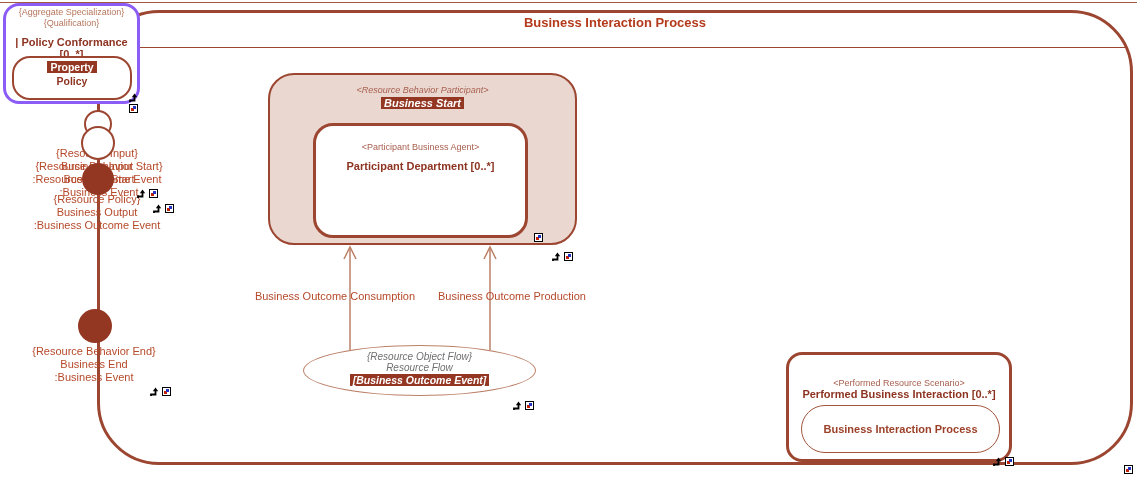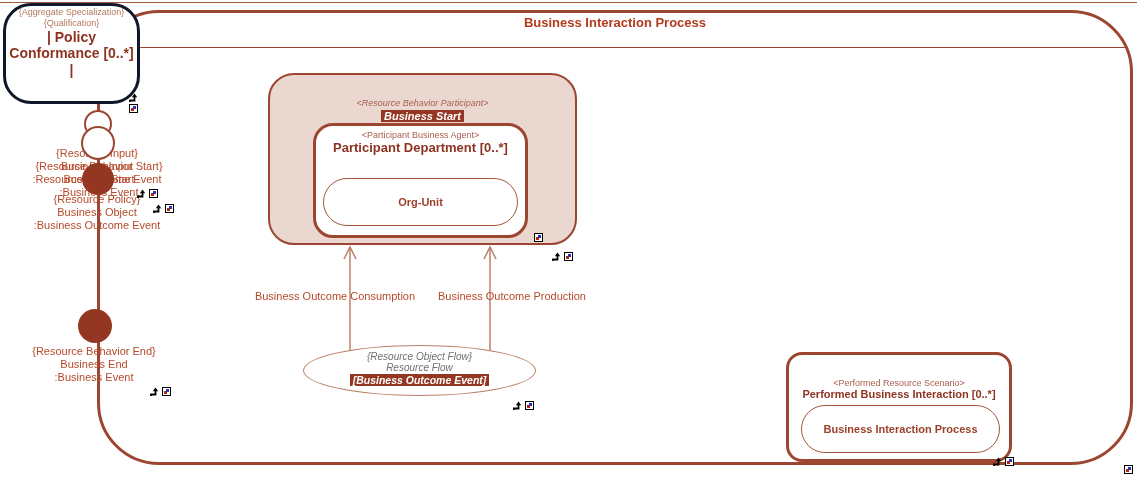--- a/index.html
+++ b/index.html
@@ -15,23 +15,23 @@
   .frame-top { left:0; top:2px; width:1137px; height:0; border-top:1px solid #a35a41; z-index:0; }
 
   
   .big-box { left:97px; top:10px; width:1036px; height:455px; border:3px solid #9c4631; border-radius:62px; z-index:1; }
   .big-sep { position:absolute; left:4px; right:4px; top:34px; border-top:1px solid #9c4631; }
   .big-title { left:97px; top:13px; width:1036px; z-index:2; }
   .stereo-lg { font-size:10px; color:#a8604f; }
   .title-lg { font-size:13px; color:#b43a1c; margin-top:2px; }
 
   
-  .policy-box { left:3px; top:3px; width:137px; height:101px; background:#fff; border:3px solid #0f172a; border-radius:28px; z-index:3; }
+  .policy-box { left:3px; top:3px; width:137px; height:101px; background:#fff; border:3px solid #8b5cf6; border-radius:16px; z-index:3; }
   .policy-s { font-size:9px; color:#b5765c; margin-top:1px; }
-  .policy-t { font-size:14px; color:#8d3321; margin-top:1px; }
+  .policy-t { font-size:11px; color:#8d3321; margin-top:8px; }
   .policy-inner { left:12px; top:56px; width:120px; height:44px; background:#fff; border:2px solid #9c4631; border-radius:18px; z-index:3; }
   .hl { display:inline-block; background:#943722; color:#fff; padding:0 3px; }
   .policy-hl { font-size:10.5px; margin-top:3px; }
   .policy-n { font-size:10.5px; color:#8d3321; margin-top:2px; }
 
   
   .circ { border-radius:50%; z-index:4; }
   .circ.open { background:#fff; border:2px solid #9c4631; }
   .circ.fill { background:#943722; }
   .c1 { left:84px; top:110px; width:28px; height:28px; }
@@ -41,26 +41,26 @@
 
   
   .pt3 { font-size:11px; line-height:13px; color:#b5492a; z-index:3; }
   .pt-input  { left:14px; top:147px; width:166px; }
   .pt-start  { left:14px; top:160px; width:170px; }
   .pt-output { left:14px; top:193px; width:166px; }
   .pt-end    { left:12px; top:345px; width:164px; }
 
   
   .participant-box { left:268px; top:73px; width:309px; height:172px; background:#e9d7d0; border:2.5px solid #9c4631; border-radius:26px; z-index:2; }
-  .p-stereo { font-size:9px; color:#a8604f; padding-top:23px; }
+  .p-stereo { font-size:9px; color:#a8604f; padding-top:10px; }
   .p-title { font-size:11px; color:#8d3321; margin-top:2px; }
   .p-hl { font-size:11px; margin-top:2px; }
   .dept-box { left:313px; top:123px; width:215px; height:115px; background:#fff; border:3px solid #9c4631; border-radius:20px; z-index:2; }
-  .d-stereo { font-size:9px; color:#a8604f; padding-top:4px; }
-  .d-title { font-size:13px; color:#8d3321; }
+  .d-stereo { font-size:9px; color:#a8604f; padding-top:16px; }
+  .d-title { font-size:11px; color:#8d3321; margin-top:8px; }
   .org-capsule { left:323px; top:178px; width:195px; height:48px; background:#fff; border:1.5px solid #a3563c; border-radius:24px; z-index:2;
                  display:flex; align-items:center; justify-content:center; font-size:11px; font-weight:bold; color:#9c4129; }
 
   
   .flow-label { font-size:11px; color:#b5492a; z-index:3; }
   .fl-cons { left:235px; top:290px; width:200px; }
   .fl-prod { left:412px; top:290px; width:200px; }
   .arrow-layer { left:0; top:0; z-index:2; pointer-events:none; }
 
   
@@ -106,41 +106,45 @@
       <path d="M484 259 L490 247 L496 259"></path>
     </g>
   </svg>
 
   <div class="abs policy-box ctr">
     <div class="policy-s">{Aggregate Specialization}</div>
     <div class="policy-s">{Qualification}</div>
     <div class="policy-t b">| Policy Conformance [0..*]</div>
     <div class="policy-t b">|</div>
   </div>
+  <div class="abs policy-inner ctr">
+    <div class="policy-hl"><span class="hl b">Property</span></div>
+    <div class="policy-n b">Policy</div>
+  </div>
   <span class="abs icluster col" style="left:129px; top:93px;">
     <svg class="navarr" width="10" height="10" viewBox="0 0 10 10">
         <path d="M1 9 L1 7.5 L5.5 7.5 L5.5 4" fill="none" stroke="#000" stroke-width="1.8"></path>
         <path d="M5.5 0.5 L2.8 4.2 L8.2 4.2 Z" fill="#000"></path>
       </svg>
     <span class="sq"></span>
   </span>
 
   <div class="abs pt3 ctr pt-input">
     <div>{Resource Input}</div>
     <div>Business Input</div>
     <div>:Resource Outcome Event</div>
   </div>
   <div class="abs pt3 ctr pt-start">
     <div>{Resource Behavior Start}</div>
     <div>Business Start</div>
     <div>:Business Event</div>
   </div>
   <div class="abs pt3 ctr pt-output">
     <div>{Resource Policy}</div>
-    <div>Business Object</div>
+    <div>Business Output</div>
     <div>:Business Outcome Event</div>
   </div>
   <div class="abs pt3 ctr pt-end">
     <div>{Resource Behavior End}</div>
     <div>Business End</div>
     <div>:Business Event</div>
   </div>
 
   <div class="abs circ open c1"></div>
   <div class="abs circ open c2"></div>
@@ -170,23 +174,20 @@
   </span>
 
   <div class="abs participant-box ctr">
     <div class="p-stereo it">&lt;Resource Behavior Participant&gt;</div>
     <div class="p-hl"><span class="hl b it">Business Start</span></div>
   </div>
   <div class="abs dept-box ctr">
     <div class="d-stereo">&lt;Participant Business Agent&gt;</div>
     <div class="d-title b">Participant Department [0..*]</div>
   </div>
-  <div class="abs org-capsule">
-    <span>Org-Unit</span>
-  </div>
   <span class="abs icluster" style="left:534px; top:233px;">
     <span class="sq"></span>
   </span>
   <span class="abs icluster" style="left:552px; top:252px;">
     <svg class="navarr" width="10" height="10" viewBox="0 0 10 10">
         <path d="M1 9 L1 7.5 L5.5 7.5 L5.5 4" fill="none" stroke="#000" stroke-width="1.8"></path>
         <path d="M5.5 0.5 L2.8 4.2 L8.2 4.2 Z" fill="#000"></path>
       </svg>
     <span class="sq"></span>
   </span>

